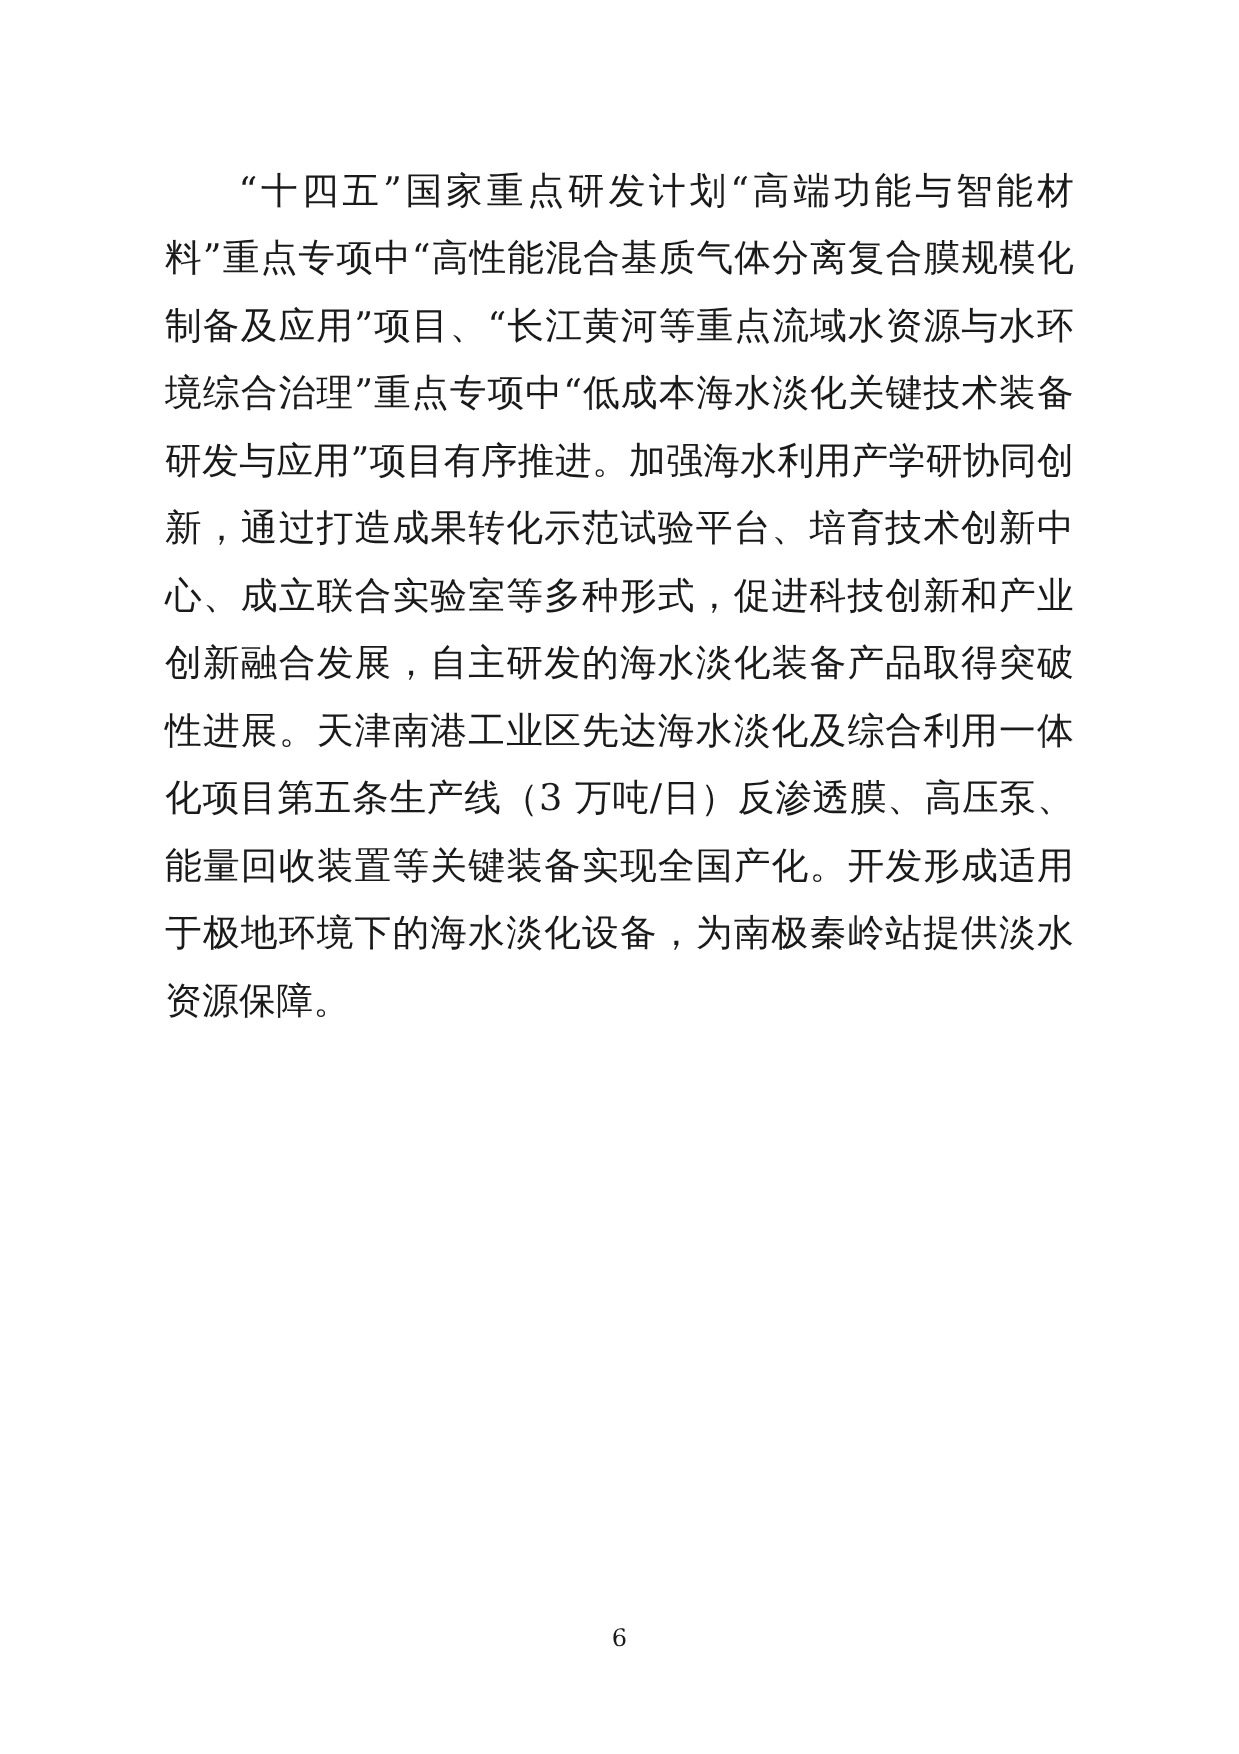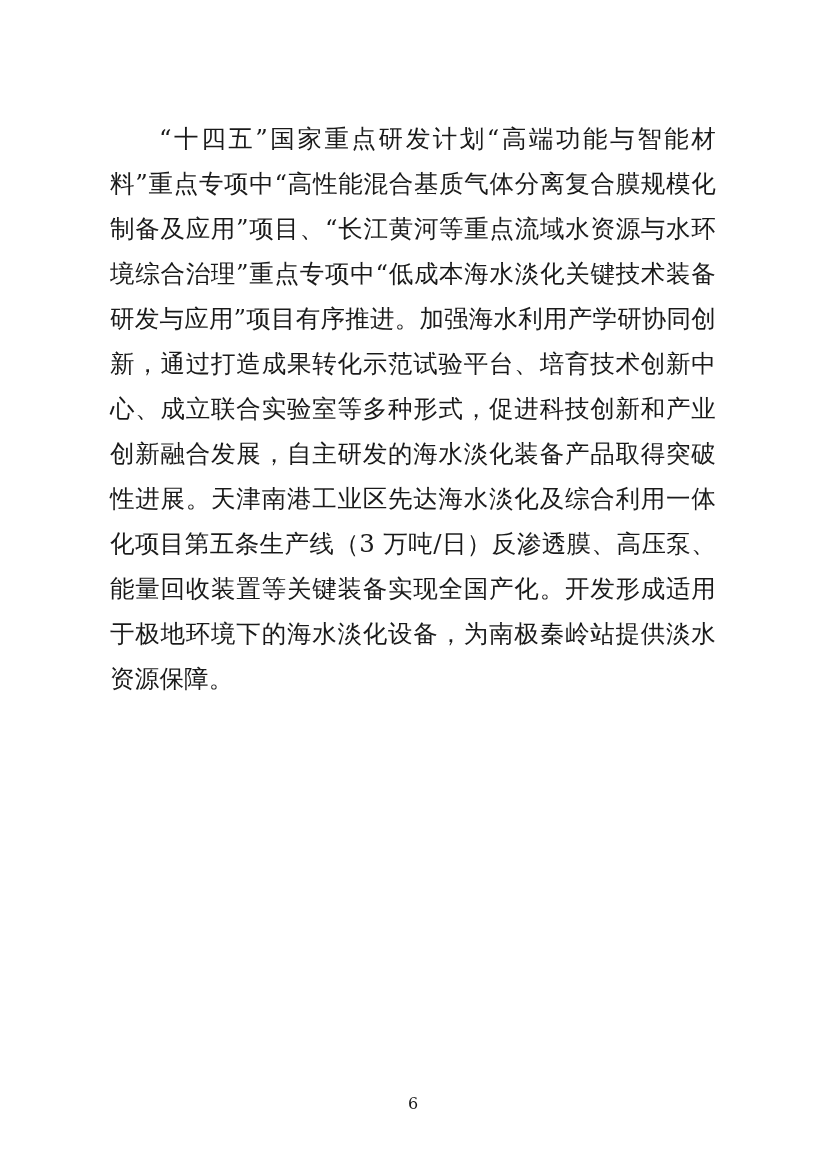--- a/index.html
+++ b/index.html
@@ -11,21 +11,21 @@
     width: 826px;
     height: 1169px;
     position: relative;
     font-family: "DejaVu Serif", "Liberation Serif", serif;
     color: #000000;
     overflow: hidden;
   }
   .page {
     position: absolute;
     left: 0;
-    top: 12px;
+    top: 0;
     width: 826px;
     height: 890px;
     background: #ffffff;
   }
   .content {
     position: absolute;
     left: 110px;
     top: 104px;
     width: 606px;
   }

